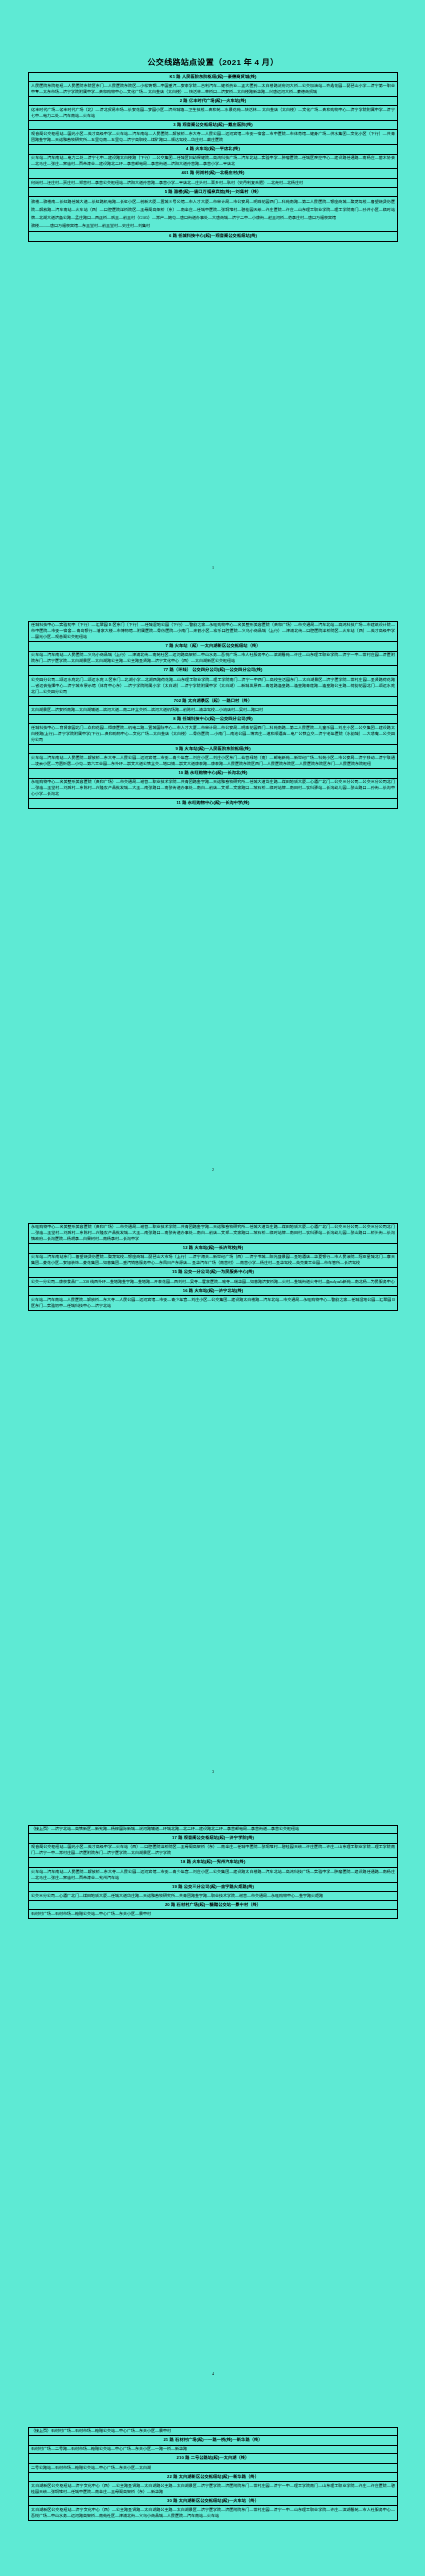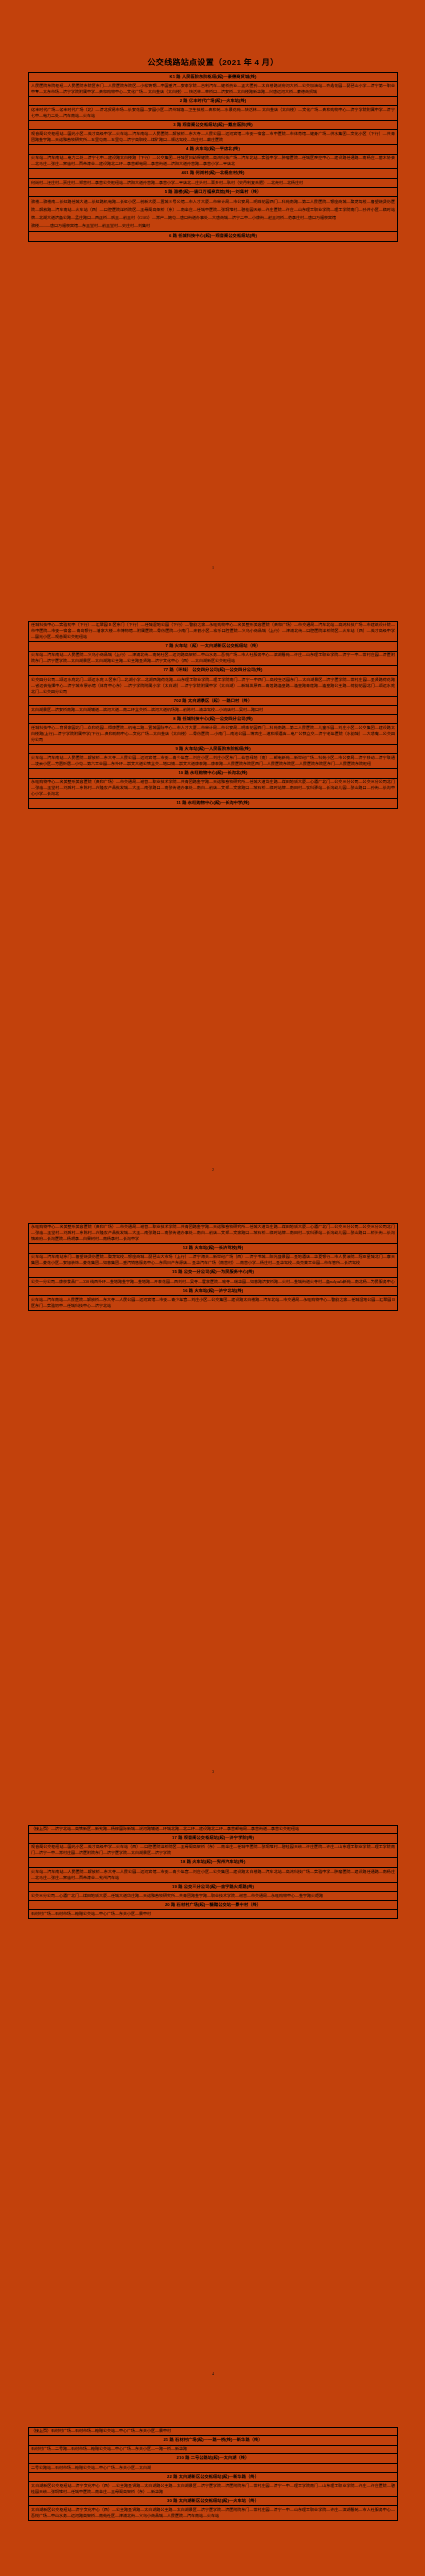--- a/index.html
+++ b/index.html
@@ -9,21 +9,21 @@
     color:#000;
     width:426px;
   }
   #doc{width:426px;position:relative;overflow:hidden;}
 
   .page{
     width:426px;
     box-sizing:border-box;
     padding:0 28px;
     position:relative;
-    background:#c2410c;
+    background:#5eead4;
   }
   
   .page.p1{padding-top:56px;}
   .page.pn{padding-top:18.5px;}
 
   .doc-title{
     text-align:center;
     font-weight:bold;
     font-size:8px;
     letter-spacing:0.3px;

